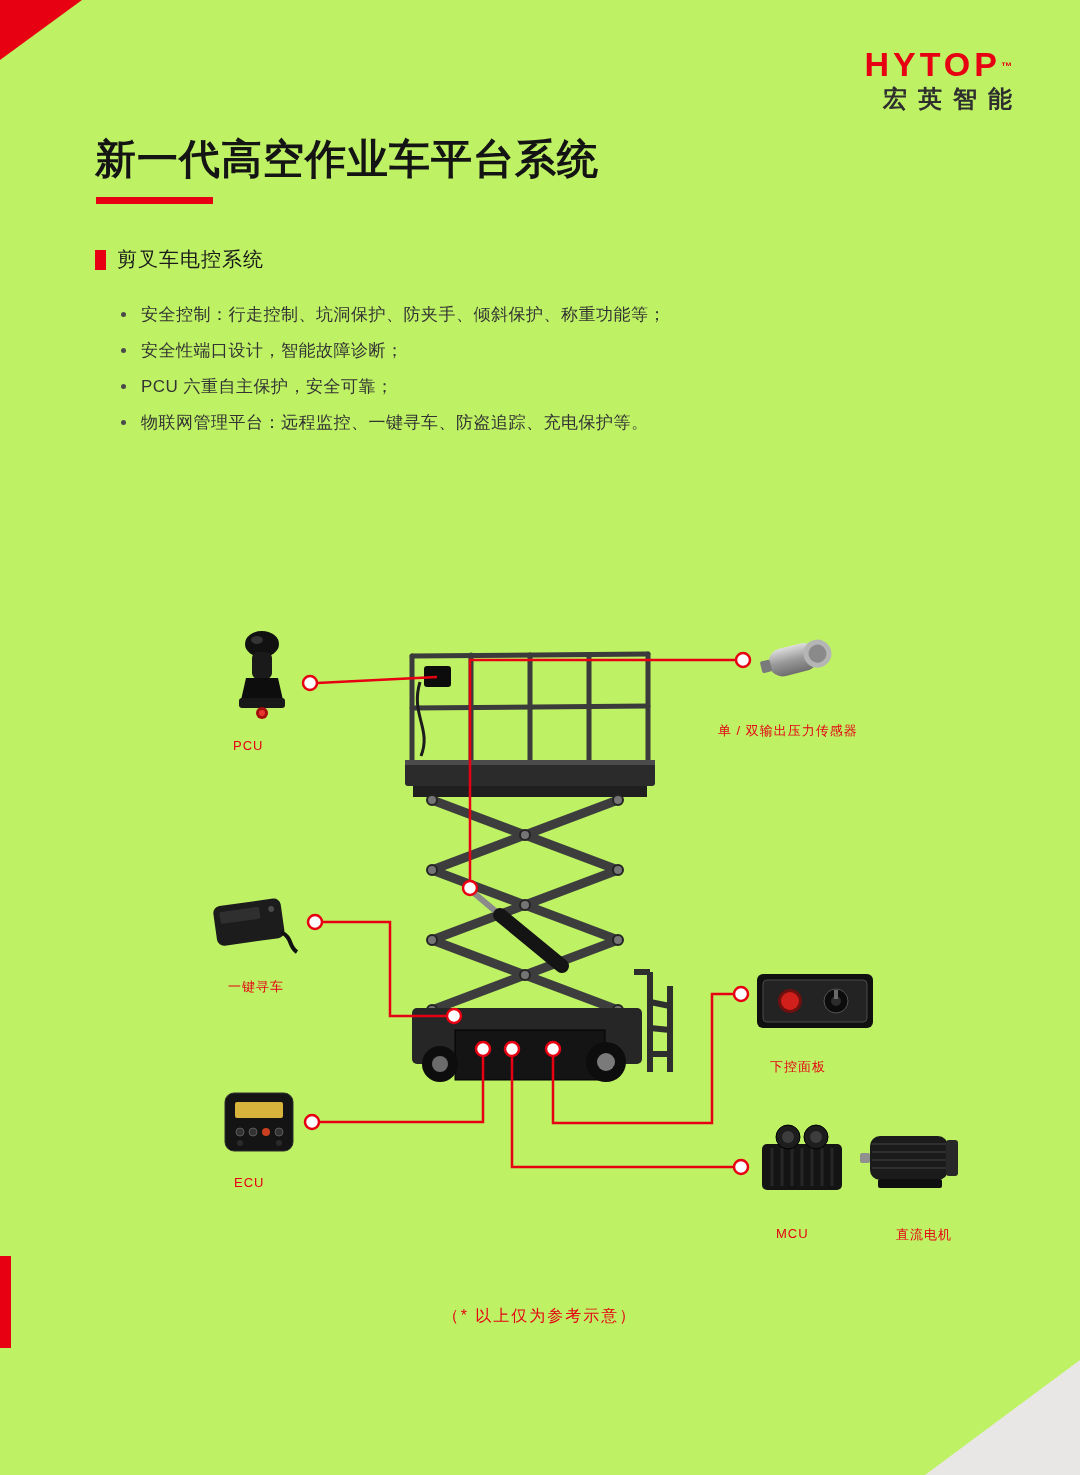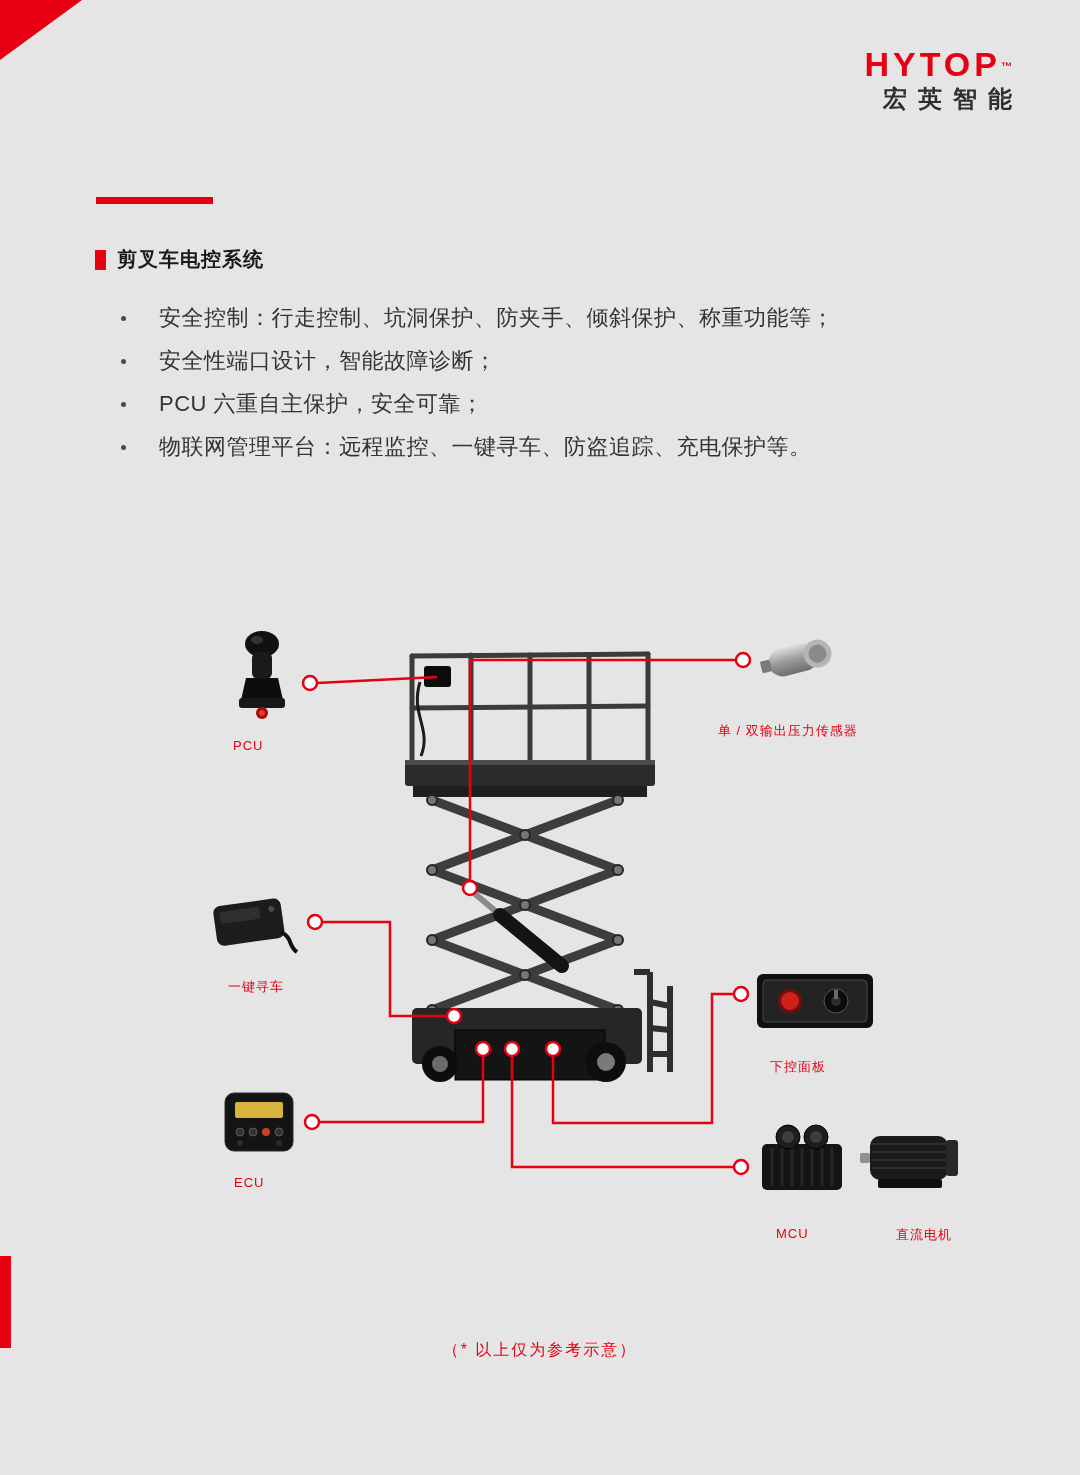--- a/index.html
+++ b/index.html
@@ -1,69 +1,70 @@
 <!DOCTYPE html>
 <html style="--accent_red: #e60012; --text_dark: #1a1a1a;"><head>
 <meta charset="utf-8">
 <style>
   :root { --accent_red:#e60012; --text_dark:#1a1a1a; }
   * { margin:0; padding:0; box-sizing:border-box; }
   html,body { background:#fff; }
   body { font-family:"Liberation Sans","DejaVu Sans",sans-serif; color:var(--text_dark); }
-  .page { position:relative; width:1080px; height:1475px; margin:0 auto; background:#e5e5e5; overflow:hidden; }
+  .page { position:relative; width:1080px; height:1475px; margin:0 auto; background:#bef264; overflow:hidden; }
 
   
   .corner-tl { position:absolute; top:0; left:0; width:0; height:0;
                border-top:60px solid var(--accent_red); border-right:82px solid transparent; }
   .corner-br { position:absolute; bottom:0; right:0; width:0; height:0;
                border-bottom:115px solid #e9e6e6; border-left:155px solid transparent; }
   .side-bar  { position:absolute; left:0; top:1256px; width:11px; height:92px; background:var(--accent_red); }
 
   
   .logo { position:absolute; top:46px; right:68px; text-align:right; line-height:1.1; }
   .logo-text { font-size:34px; font-weight:800; letter-spacing:4px; color:var(--accent_red); }
   .logo-tm { font-size:11px; vertical-align:super; color:var(--accent_red); font-weight:700; }
   .logo-company { font-size:24px; font-weight:700; color:#2e2e2e; letter-spacing:11px; margin-right:-11px; margin-top:3px; }
 
   
   .page-title { position:absolute; left:95px; top:132px; font-size:41px; font-weight:700; letter-spacing:1px; color:#141414; }
   .title-underline { position:absolute; left:96px; top:197px; width:117px; height:7px; background:var(--accent_red); }
   .section-head { position:absolute; left:95px; top:246px; display:flex; align-items:center; gap:11px; }
   .section-marker { width:11px; height:20px; background:var(--accent_red); flex:none; }
-  .section-title { font-size:20px; font-weight:700; color:#1a1a1a; letter-spacing:1px; }
+  .section-title { font-size:20px; font-weight:400; color:#1a1a1a; letter-spacing:1px; }
 
   
   .bullets { position:absolute; left:121px; top:303px; list-style:none; }
-  .bullets li { display:flex; align-items:center; gap:33px; margin-bottom:13px; font-size:22px; color:#333; letter-spacing:0.5px; }
+  .bullets li { display:flex; align-items:center; gap:15px; margin-bottom:13px; font-size:17px; color:#333; letter-spacing:0.5px; }
   .bullet-dot { width:5px; height:5px; border-radius:50%; background:#4a4a4a; flex:none; }
 
   
   .diagram { position:absolute; left:0; top:620px; width:1080px; height:690px; }
   .diagram svg.scene { position:absolute; left:0; top:0; }
   .callout-line { stroke:var(--accent_red); stroke-width:2.5; fill:none; }
   .callout-dot  { fill:#fff; stroke:var(--accent_red); stroke-width:2.5; }
   .component { position:absolute; }
   .comp-label { position:absolute; color:var(--accent_red); font-size:13px; letter-spacing:1px; white-space:nowrap; }
 
-  .footnote { position:absolute; left:0; top:1340px; width:1060px; text-align:center; color:var(--accent_red); font-size:16px; letter-spacing:2px;padding-left:20px; }
+  .footnote { position:absolute; left:0; top:1306px; width:1060px; text-align:center; color:var(--accent_red); font-size:16px; letter-spacing:2px;padding-left:20px; }
 </style>
 </head>
 <body>
 
 <div class="page">
 
   <div class="corner-tl"></div>
 
   <div class="logo">
     <div>
       <span class="logo-text">HYTOP</span><span class="logo-tm">™</span>
     </div>
     <div class="logo-company">宏英智能</div>
   </div>
 
+  <h1 class="page-title">新一代高空作业车平台系统</h1>
   <div class="title-underline"></div>
 
   <div class="section-head">
     <span class="section-marker"></span>
     <span class="section-title">剪叉车电控系统</span>
   </div>
 
   <ul class="bullets">
     <li>
         <span class="bullet-dot"></span>

